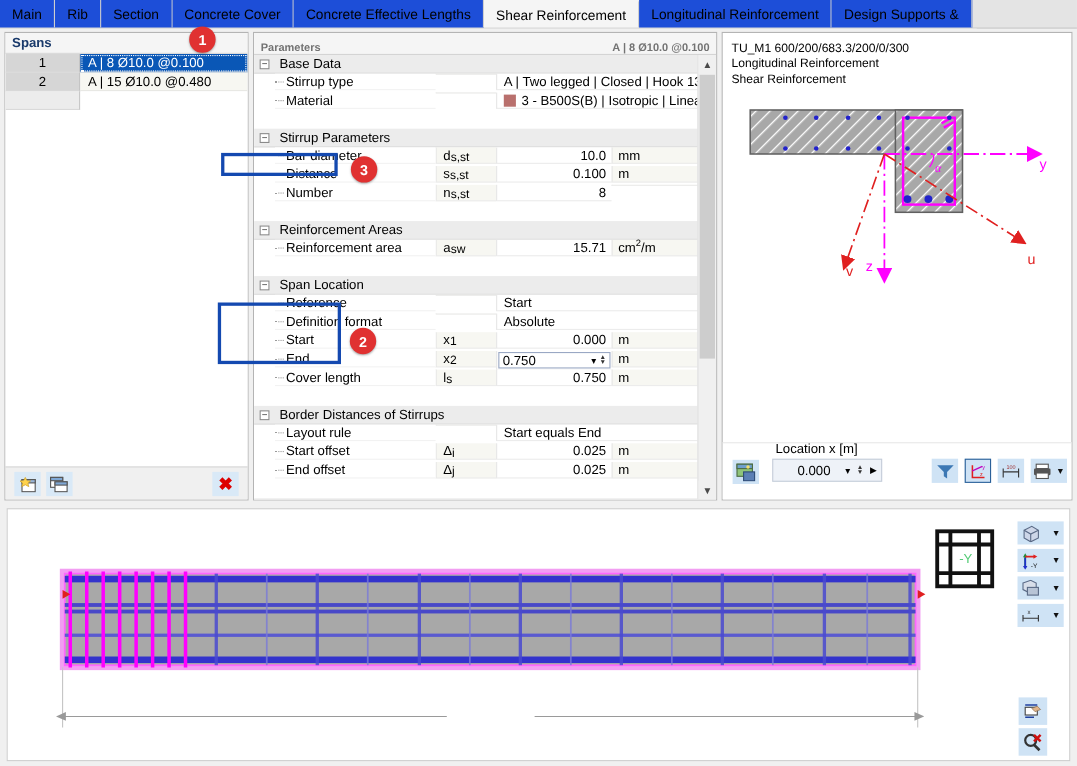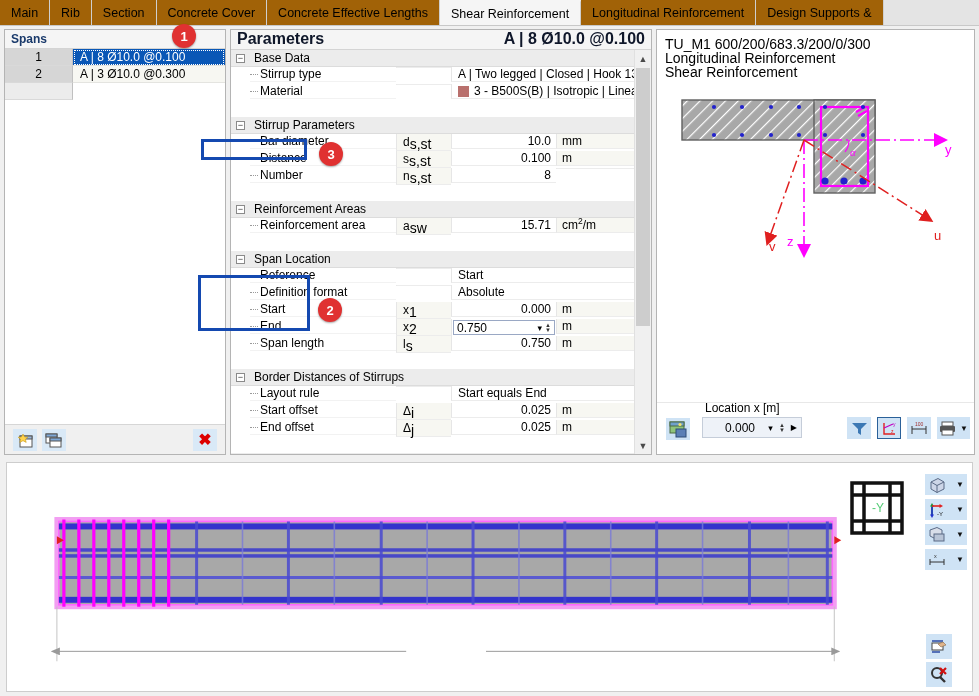--- a/index.html
+++ b/index.html
@@ -16,21 +16,21 @@
   
   .tabbar {
     position: absolute; left: 0; top: 0; width: 979px; height: 26px;
     background: #e4e4e4;
     border-bottom: 1px solid #c8c8c8;
     display: flex; align-items: stretch;
   }
   .tab {
     display: flex; align-items: center; justify-content: center;
     padding: 0 11px;
-    background: #a16207;
+    background: #1d4ed8;
     border-right: 1px solid #cfcfcf;
     font-size: 12.5px;
     color: #000;
     white-space: nowrap;
     cursor: default;
   }
   .tab.active {
     background: #f5f5f5;
     border-top: 2px solid #f5f5f5;
     font-weight: normal;
@@ -90,22 +90,22 @@
   .tbtn.del { margin-left: auto; color: #d00; font-weight: bold; font-size: 16px; }
 
   
   .params-panel {
     position: absolute; left: 230px; top: 3px; width: 422px; height: 426px;
     background: #fff; border: 1px solid #b4b4b4;
     display: flex; flex-direction: column;
   }
   .params-head {
     height: 20px; background: #f5f5f5; border-bottom: 1px solid #d4d4d4;
-    display: flex; align-items: flex-start; padding: 0 6px;
-    font-weight: bold; font-size: 16px; color: #0f172a;
+    display: flex; align-items: flex-end; padding: 0 6px;
+    font-weight: bold; font-size: 10px; color: #737373;
   }
   .params-head .right { margin-left: auto; }
   .params-body {
     flex: 1; position: relative; overflow: hidden; background: #fff;
   }
   .ptable { width: 404px; }
   .grow { display: flex; height: 17px; align-items: flex-start; font-size: 12px; }
   .grow.group {
     background: #ececec; border-bottom: 1px solid #dcdcdc;
     align-items: center; font-size: 12px;
@@ -154,21 +154,21 @@
     width: 184px; background: #fff; border-left: 1px solid #e6e6e6;
     border-bottom: 1px solid #ececec;
     display: flex; align-items: center; padding-left: 6px; gap: 5px;
     white-space: nowrap; overflow: hidden;
   }
   .spacer-row { height: 16px; background: #fff; border-bottom: 1px solid #fff; }
   .spacer-row .tree-pad::before { border-left: 1px dotted #9a9a9a; }
   .mat-swatch {
     width: 11px; height: 11px; background: #b9706d; flex: none;
   }
-  sub { font-size: 14px; vertical-align: baseline; position: relative; top: 2px; }
+  sub { font-size: 11px; vertical-align: baseline; position: relative; top: 2px; }
   sup { font-size: 8.5px; vertical-align: baseline; position: relative; top: -4px; }
 
   
   .field-edit {
     background: #fff; border: 1px solid #9aa8c4;
     height: 15px; margin: 1px 0; width: 100%;
     display: flex; align-items: center; justify-content: flex-end;
     padding-right: 3px; gap: 3px;
   }
   .spin { display: flex; flex-direction: column; font-size: 6px; line-height: 5px; color: #333; }
@@ -202,21 +202,21 @@
   }
   .vs-down { position: absolute; bottom: 0; left: 0; right: 0; }
 
   
   .section-panel {
     position: absolute; left: 656px; top: 3px; width: 319px; height: 426px;
     background: #fff; border: 1px solid #b4b4b4;
     display: flex; flex-direction: column;
   }
   .sect-caption {
-    padding: 7px 8px 0 8px; font-size: 14px; line-height: 14px;
+    padding: 7px 8px 0 8px; font-size: 11px; line-height: 14px;
     white-space: pre-line;
   }
   .sect-canvas { flex: 1; position: relative; }
   .sect-foot {
     height: 52px; background: #fff; border-top: 1px solid #e8e8e8;
     position: relative;
   }
   .combo {
     background: #eef2f8; border: 1px solid #c5cdd9; height: 21px;
     display: flex; align-items: center; padding: 0 4px; gap: 6px;
@@ -296,21 +296,21 @@
     <div class="panel-head">
       <span>Spans</span>
     </div>
     <div class="spans-table">
       <div class="srow selected">
         <div class="num">1</div>
         <div class="val">A | 8 Ø10.0 @0.100</div>
       </div>
       <div class="srow">
         <div class="num">2</div>
-        <div class="val">A | 3 Ø10.0 @0.300</div>
+        <div class="val">A | 15 Ø10.0 @0.480</div>
       </div>
       <div class="srow empty">
         <div class="num"></div>
         <div class="val"></div>
       </div>
     </div>
     <div class="spans-foot">
       <div class="tbtn">
         <svg width="18" height="16" viewBox="0 0 18 16">
           <rect x="4" y="4" width="12" height="11" fill="#fff" stroke="#555"></rect>
@@ -473,21 +473,21 @@
               <span class="spin">
                   <span>▲</span>
                   <span>▼</span>
                 </span>
             </div>
           </div>
           <div class="c-unit">m</div>
         </div>
         <div class="grow">
           <div class="tree-pad"></div>
-          <div class="c-label">Span length</div>
+          <div class="c-label">Cover length</div>
           <div class="c-sym">
               <span>l</span>
               <sub>s</sub>
             </div>
           <div class="c-val num">0.750</div>
           <div class="c-unit">m</div>
         </div>
         <div class="grow spacer-row">
           <div class="tree-pad"></div>
         </div>

